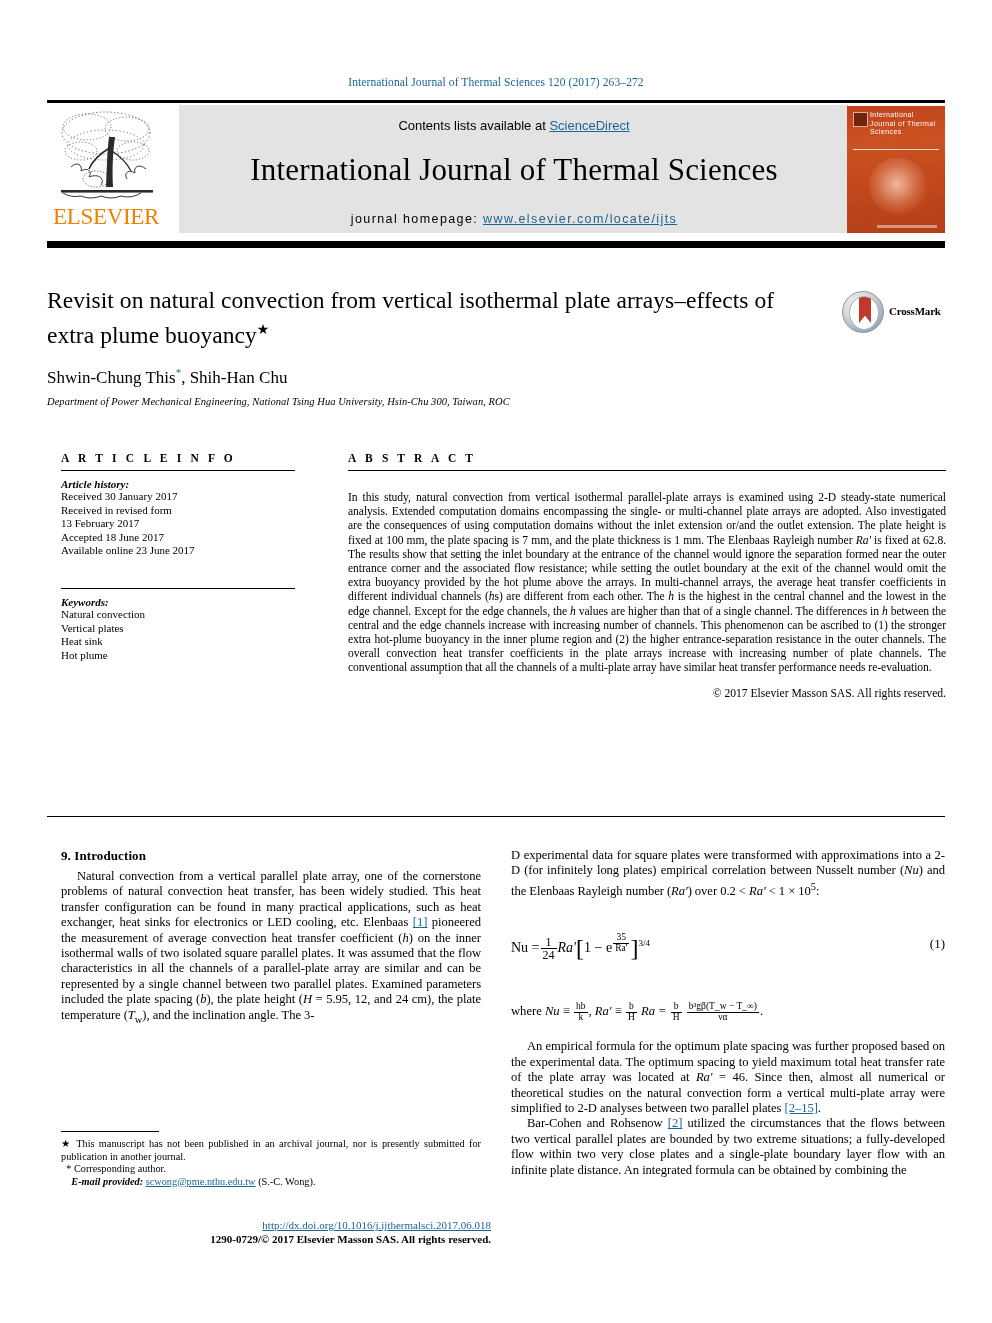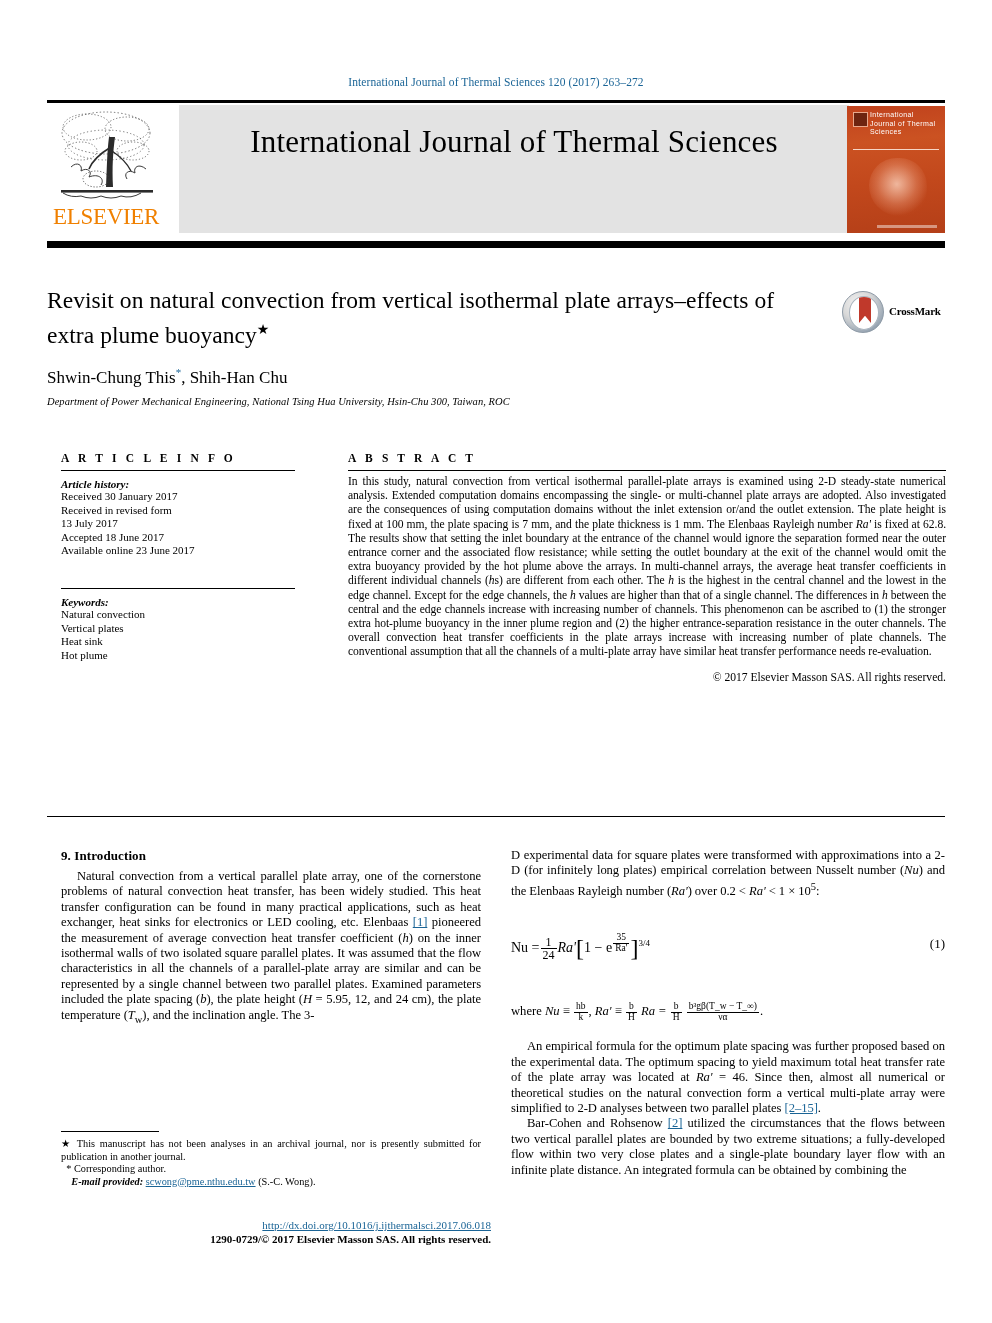--- a/index.html
+++ b/index.html
@@ -261,21 +261,21 @@
   }
   .info-gap { height: 24px; }
 
   .abstract-col {
     position: absolute;
     left: 348px;
     top: 452px;
     width: 598px;
   }
   .abstract-body {
-    margin-top: 4px;
+    margin-top: 20px;
     font-size: 11.6px;
     line-height: 14.2px;
     text-align: justify;
     letter-spacing: -0.05px;
   }
   .abstract-body i { font-style: italic; }
   .copyright {
     margin-top: 11px;
     font-size: 11.6px;
     text-align: right;
@@ -424,21 +424,27 @@
           <path d="M95 62 C88 56 82 60 84 66 C78 62 72 66 76 72" stroke="#3a3a3a" stroke-width="1" fill="none"></path>
           <ellipse cx="45" cy="72" rx="13" ry="8" fill="none" stroke="#3a3a3a" stroke-width="0.8" stroke-dasharray="1.2 1.8"></ellipse>
           <rect x="10" y="83" width="92" height="2.6"></rect>
           <path d="M12 86 q8 5 18 3 q10 4 20 0 q10 4 20 0 q10 3 20 -3" stroke="#3a3a3a" stroke-width="1" fill="none"></path>
         </g>
       </svg>
       <div class="els-word">ELSEVIER</div>
     </div>
 
     <div class="masthead-center">
+      <div class="contents-line">
+        <span>Contents lists available at </span><a class="sd" href="#">ScienceDirect</a>
+      </div>
       <div class="journal-title">International Journal of Thermal Sciences</div>
+      <div class="homepage-line">
+        <span>journal homepage: </span><a class="url" href="#">www.elsevier.com/locate/ijts</a>
+      </div>
     </div>
 
     <div class="cover-thumb">
       <div class="ct-box"></div>
       <div class="ct-title">International Journal of Thermal Sciences</div>
       <div class="ct-rule"></div>
       <div class="ct-burst"></div>
       <div class="ct-foot"></div>
     </div>
   </div>
@@ -457,21 +463,21 @@
     </div>
     <div class="cm-label">CrossMark</div>
   </div>
 
   <div class="info-col">
     <div class="col-heading">A R T I C L E   I N F O</div>
     <div class="hr-thin"></div>
     <div class="info-sub">Article history:</div>
     <div class="info-line">Received 30 January 2017</div>
     <div class="info-line">Received in revised form</div>
-    <div class="info-line">13 July 2017</div>
+    <div class="info-line">13 February 2017</div>
     <div class="info-line">Accepted 18 June 2017</div>
     <div class="info-line">Available online 23 June 2017</div>
     <div class="info-gap"></div>
     <div class="hr-thin"></div>
     <div class="info-sub">Keywords:</div>
     <div class="info-line">Natural convection</div>
     <div class="info-line">Vertical plates</div>
     <div class="info-line">Heat sink</div>
     <div class="info-line">Hot plume</div>
   </div>
@@ -504,21 +510,21 @@
 
     <p class="body indent"><span>An empirical formula for the optimum plate spacing was further proposed based on the experimental data. The optimum spacing to yield maximum total heat transfer rate of the plate array was located at </span><i>Ra'</i><span> = 46. Since then, almost all numerical or theoretical studies on the natural convection form a vertical multi-plate array were simplified to 2-D analyses between two parallel plates </span><a class="ref" href="#">[2–15]</a><span>.</span></p>
 
     <p class="body indent"><span>Bar-Cohen and Rohsenow </span><a class="ref" href="#">[2]</a><span> utilized the circumstances that the flows between two vertical parallel plates are bounded by two extreme situations; a fully-developed flow within two very close plates and a single-plate boundary layer flow with an infinite plate distance. An integrated formula can be obtained by combining the</span></p>
   </div>
 
   <div class="footnote-rule"></div>
   <div class="footnotes">
     <div class="fn-item">
       <span class="fn-mark">★</span>
-      <span>This manuscript has not been analyses in an archival journal, nor is presently submitted for publication in another journal.</span>
+      <span>This manuscript has not been published in an archival journal, nor is presently submitted for publication in another journal.</span>
     </div>
     <div class="fn-item">
       &nbsp;&nbsp;<span class="fn-mark">*</span>
       <span>Corresponding author.</span>
     </div>
     <div class="fn-item">
       &nbsp;&nbsp;&nbsp;&nbsp;<span class="fn-email-label">E-mail provided:</span>
       <a class="link" href="#">scwong@pme.nthu.edu.tw</a>
       <span>(S.-C. Wong).</span>
     </div>

